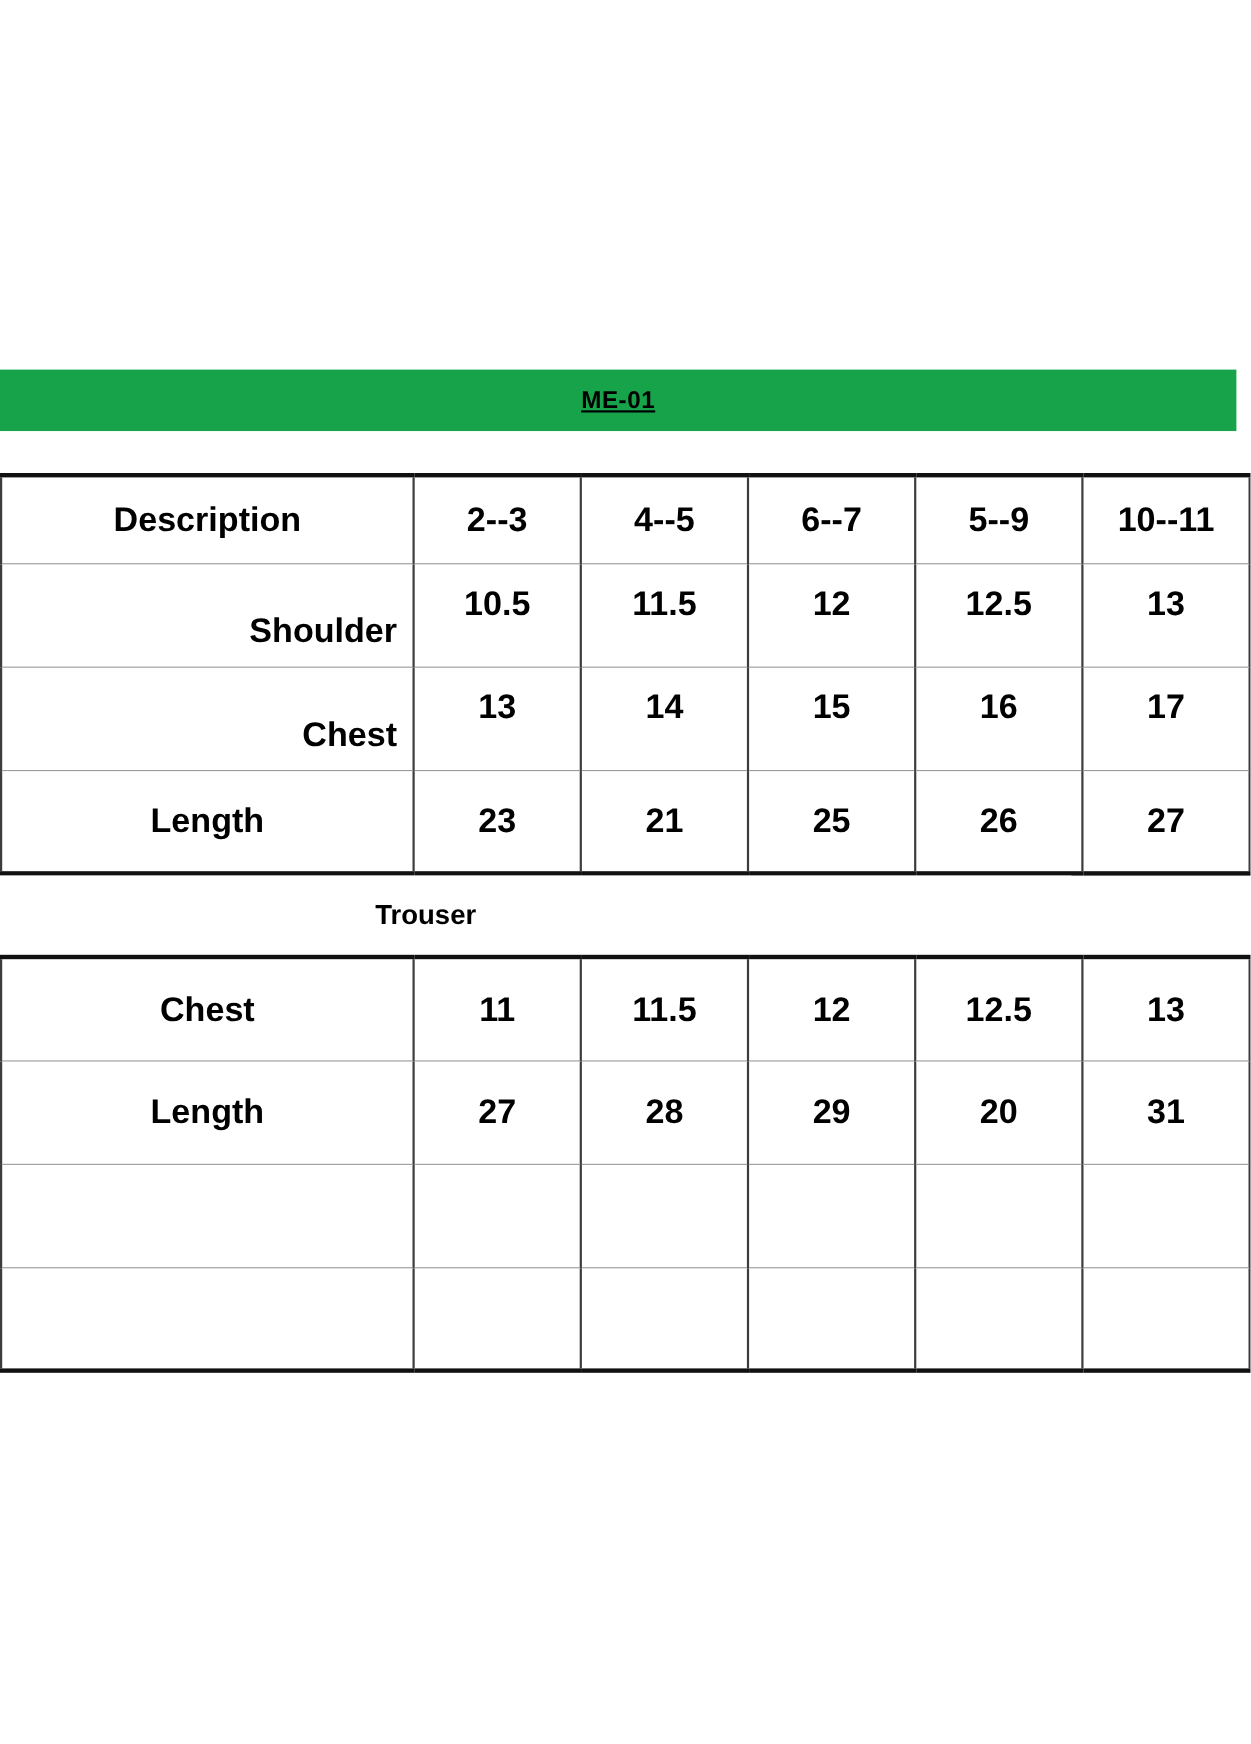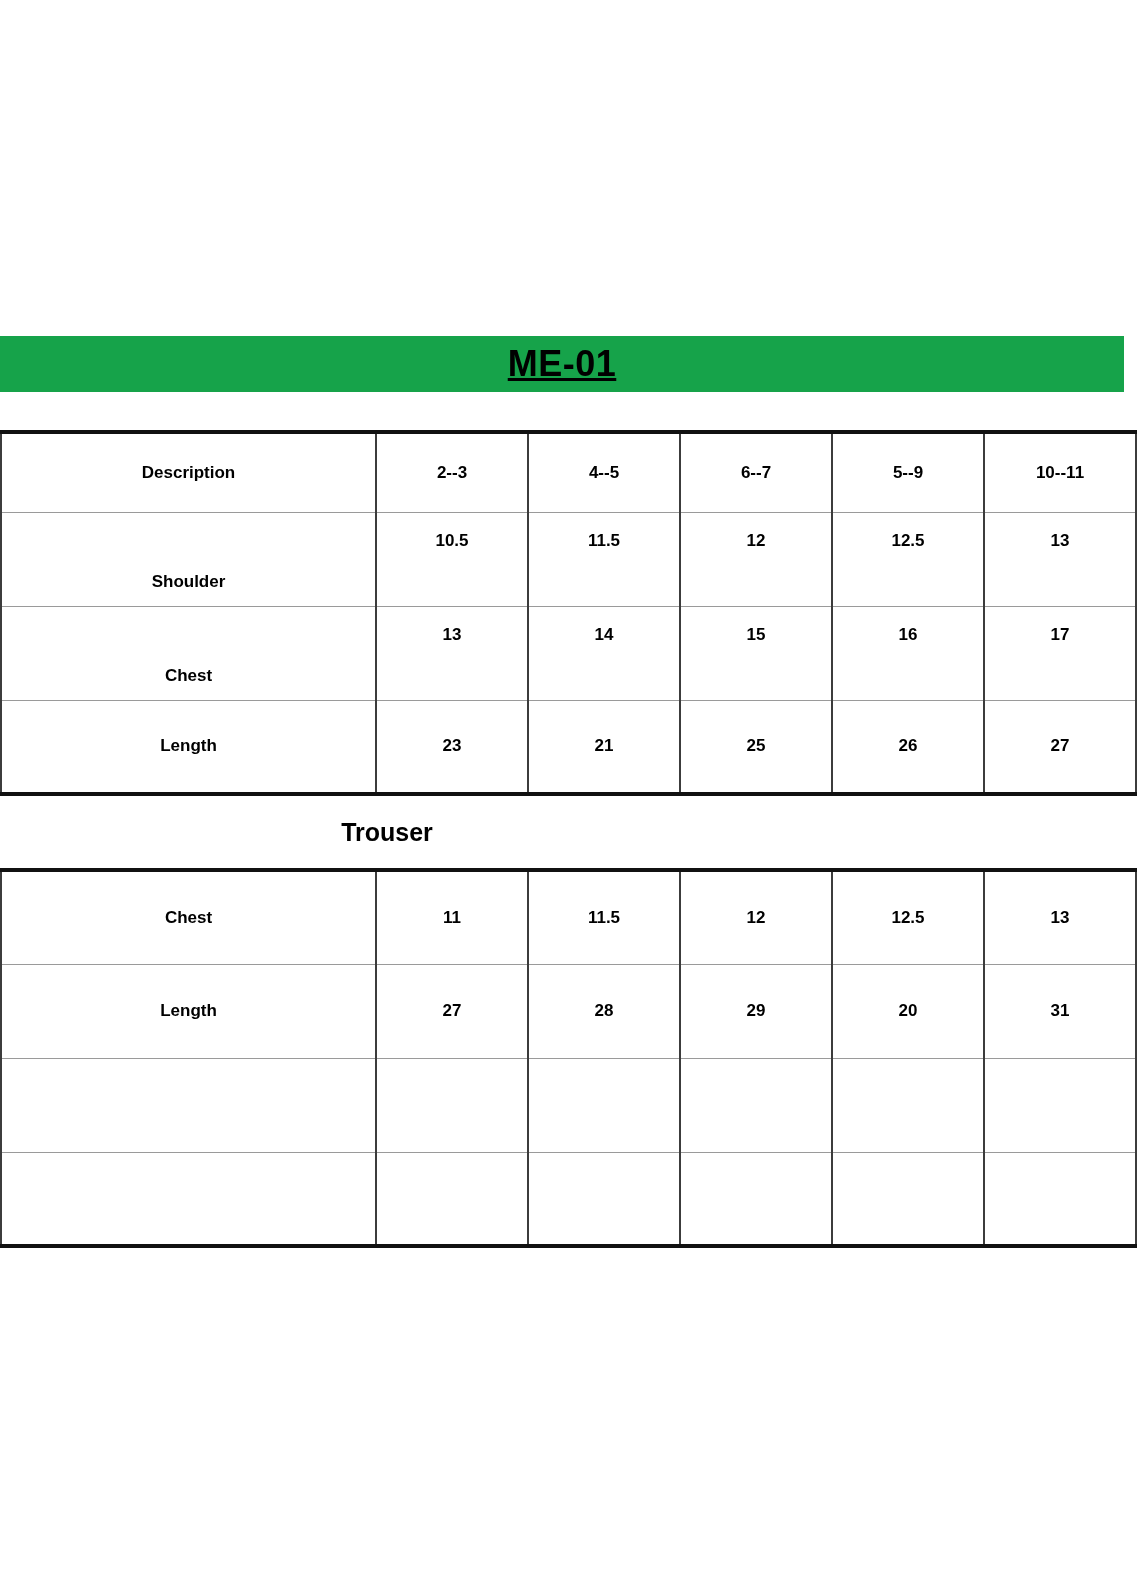--- a/index.html
+++ b/index.html
@@ -26,21 +26,21 @@
   
   .title-bar {
     background: #16a34a;
     height: 56px;
     display: flex;
     align-items: center;
     justify-content: center;
     width: 1124px;
   }
   .title-text {
-    font-size: 36px;
+    font-size: 22px;
     font-weight: bold;
     color: #000000;
     text-decoration: underline;
     letter-spacing: 0.5px;
   }
 
   .gap-sm { height: 38px; background: #ffffff; }
 
   
   table {
@@ -50,21 +50,21 @@
     background: #ffffff;
   }
   col.c-desc { width: 375px; }
   col.c-val  { width: 152px; }
 
   td {
     border-left: 2px solid #3c3c3c;
     border-right: 2px solid #3c3c3c;
     border-top: 1px solid #9a9a9a;
     border-bottom: 1px solid #9a9a9a;
-    font-size: 17px;
+    font-size: 31px;
     font-weight: bold;
     text-align: center;
     height: 94px;
     padding: 0 14px;
     vertical-align: middle;
     box-sizing: border-box;
   }
 
   .thick-top td { border-top: 4px solid #111111; }
   .thick-bottom td { border-bottom: 4px solid #111111; }
@@ -75,20 +75,21 @@
   td.empty-cell { }
 
   
   .hdr td { height: 80px; }
 
   
   .row-shoulder td.desc,
   .row-chest td.desc {
     vertical-align: bottom;
     padding-bottom: 14px;
+    text-align: right;
   }
   .row-shoulder td.num,
   .row-chest td.num {
     vertical-align: top;
     padding-top: 18px;
     margin-left: 40px;
   }
 
   
   .section-head {

